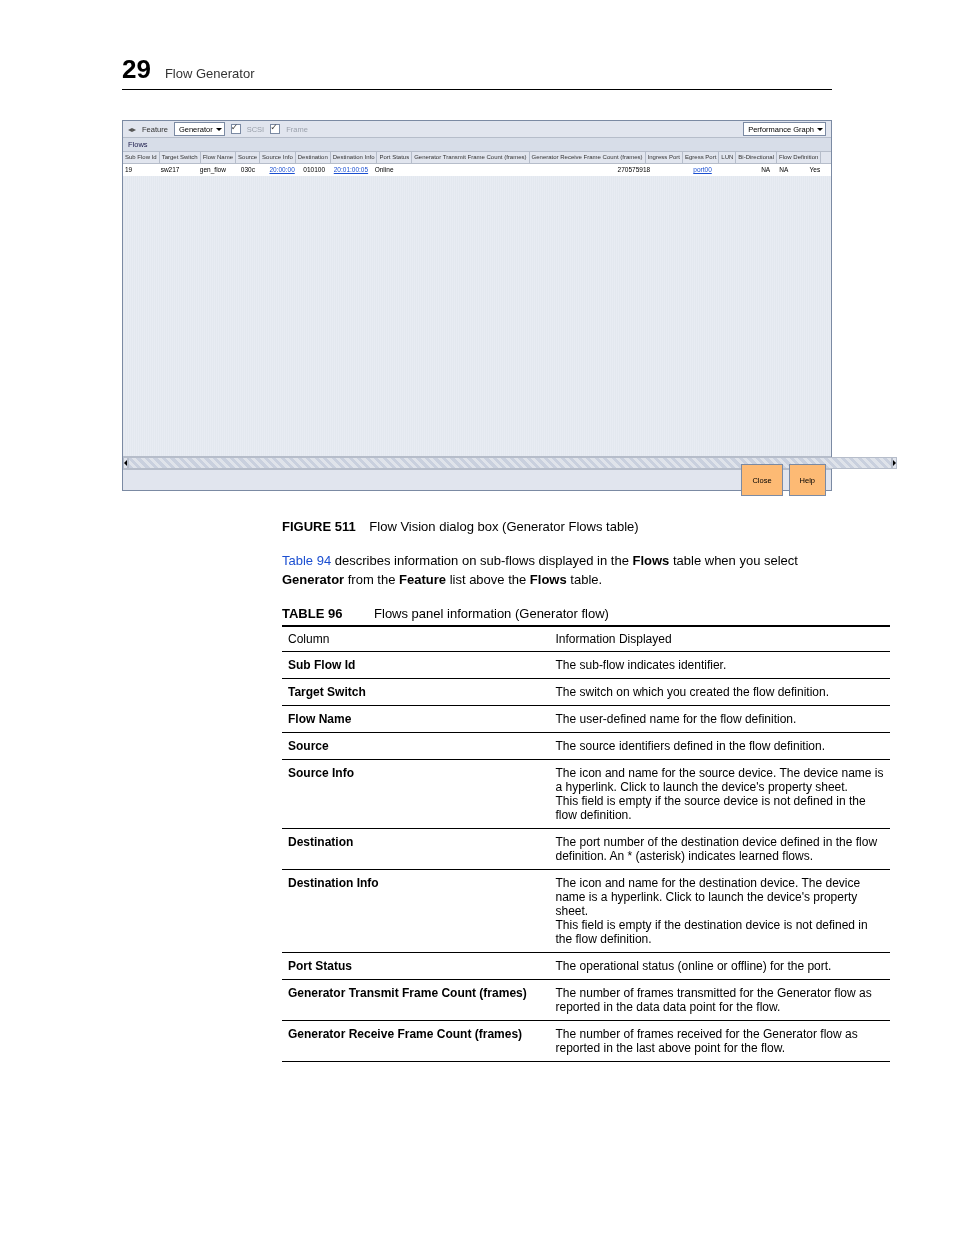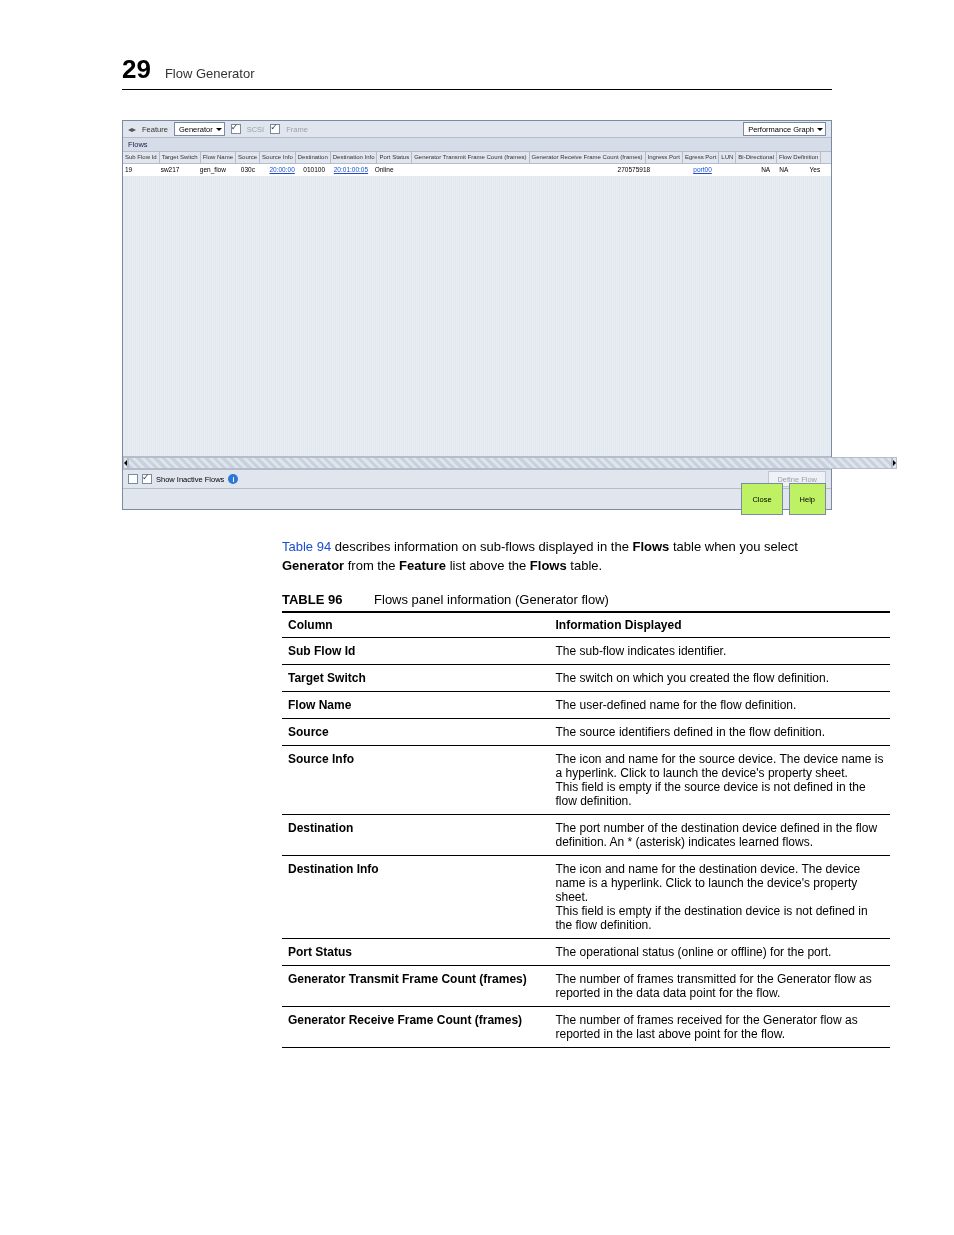--- a/index.html
+++ b/index.html
@@ -32,32 +32,32 @@
   .hscroll{height:12px;background:#dfe3ea;display:flex;align-items:center;border-top:1px solid #b6bdca}
   .hscroll-btn{width:12px;height:12px;background:#e1e5ee;border:1px solid #b6bdca;box-sizing:border-box;display:flex;align-items:center;justify-content:center}
   .hscroll-track{flex:0 0 764px;height:12px;background:
       repeating-linear-gradient(45deg,#c9d0de 0,#c9d0de 3px,#dfe3ea 3px,#dfe3ea 6px);border:1px solid #b6bdca;box-sizing:border-box}
   .tri-l{width:0;height:0;border-top:3px solid transparent;border-bottom:3px solid transparent;border-right:3px solid #000}
   .tri-r{width:0;height:0;border-top:3px solid transparent;border-bottom:3px solid transparent;border-left:3px solid #000}
   .dlg-foot1{height:18px;display:flex;align-items:center;gap:4px;padding:0 5px;background:#e1e5ee;border-top:1px solid #b6bdca}
   .info-i{display:inline-flex;width:10px;height:10px;border-radius:50%;background:#2d77d6;color:#fff;align-items:center;justify-content:center;font-size:7px;font-weight:700}
   .btn-smud{height:14px;border:1px solid #c0c6d2;background:#eef1f6;color:#9aa0ab;padding:0 8px;display:flex;align-items:center}
   .dlg-foot2{height:20px;display:flex;align-items:center;justify-content:flex-end;gap:6px;padding:0 5px;background:#e1e5ee;border-top:1px solid #b6bdca}
-  .btn-sm{height:14px;border:1px solid #7b8aa3;background:#bef264;color:#000;padding:8px 10px;display:flex;align-items:center}
+  .btn-sm{height:14px;border:1px solid #7b8aa3;background:#fdba74;color:#000;padding:8px 10px;display:flex;align-items:center}
 
   
   .fig-cap{text-align:left;margin:0 0 18px 32px;font-size:13px}
   .fig-cap b{font-weight:700;margin-right:10px}
   .body{margin:0 0 16px 160px;font-size:13px;line-height:1.45}
   a.xref{color:#1b4fd1;text-decoration:none}
 
   .tbl-cap{margin:8px 0 4px 160px;font-size:13px}
   .tbl-cap .tno{font-weight:700;margin-right:28px}
   table.info{width:608px;margin-left:160px;border-collapse:collapse;font-size:12px}
-  table.info th{text-align:left;font-weight:700;border-top:2px solid #000;border-bottom:1px solid #000;padding:5px 6px;vertical-align:top}
+  table.info th{text-align:left;font-weight:400;border-top:2px solid #000;border-bottom:1px solid #000;padding:5px 6px;vertical-align:top}
   table.info td{border-bottom:1px solid #000;padding:6px 6px;vertical-align:top}
   table.info td:first-child{font-weight:700;width:44%}
 </style>
 </head>
 <body>
 
 <div class="page">
   <div class="hdr-row">
     <span class="ch-num">29</span>
     <span class="ch-title">Flow Generator</span>
@@ -124,34 +124,30 @@
     <div class="hscroll">
       <div class="hscroll-btn">
           <span class="tri-l"></span>
         </div>
       <div class="hscroll-track"></div>
       <div class="flex-sp"></div>
       <div class="hscroll-btn">
           <span class="tri-r"></span>
         </div>
     </div>
-    <div class="dlg-foot1">
-      <span class="chk"></span>
-      <span class="chk on"></span>
-      <span>Show Inactive Flows</span>
-      <span class="info-i">i</span>
-      <span class="flex-sp"></span>
-      <span class="btn-smud">Define Flow</span>
-    </div>
     <div class="dlg-foot2">
       <span class="btn-sm">Close</span>
       <span class="btn-sm">Help</span>
     </div>
   </div>
 
+  <p class="fig-cap" style="margin-left:160px">
+    <b>FIGURE 511</b>
+    <span>Flow Vision dialog box (Generator Flows table)</span>
+  </p>
 
   <p class="body">
     <a href="#" class="xref">Table 94</a><span> describes information on sub-flows displayed in the </span><b>Flows</b><span> table when you select </span><b>Generator</b><span> from the </span><b>Feature</b><span> list above the </span><b>Flows</b><span> table.</span>
   </p>
 
   <p class="tbl-cap">
     <span class="tno">TABLE 96</span>
     <span>Flows panel information (Generator flow)</span>
   </p>
 

